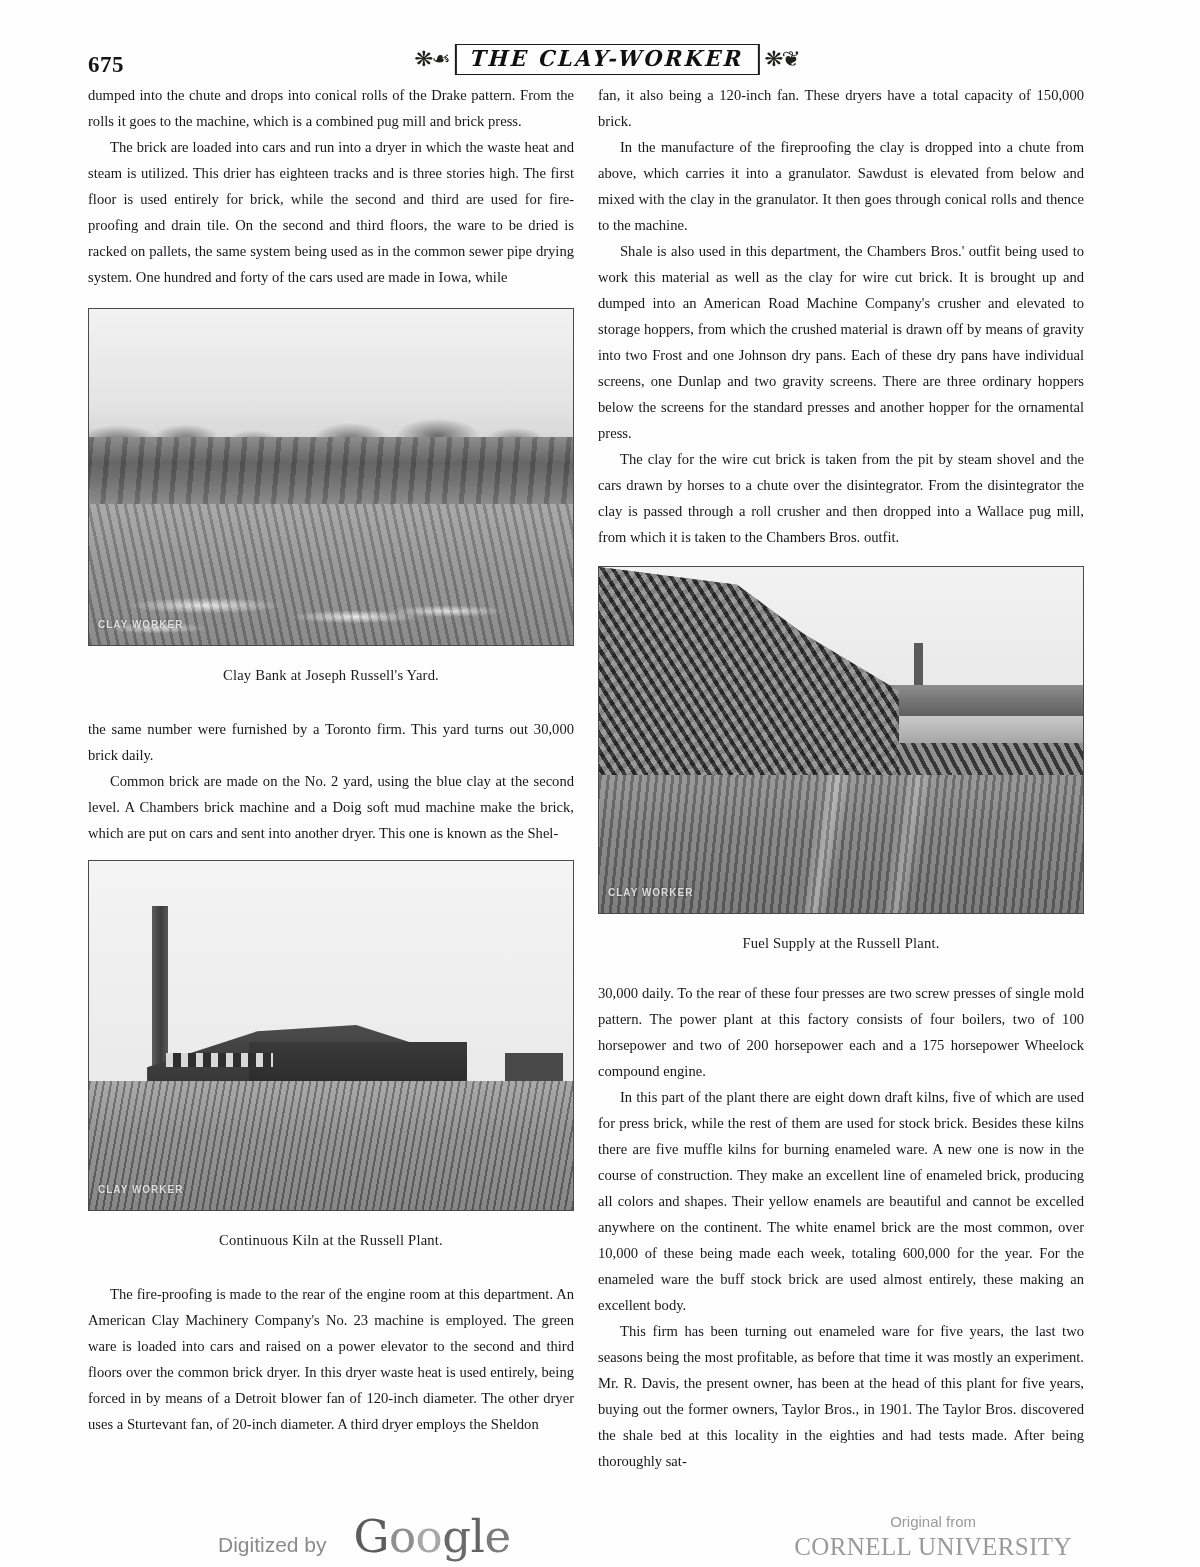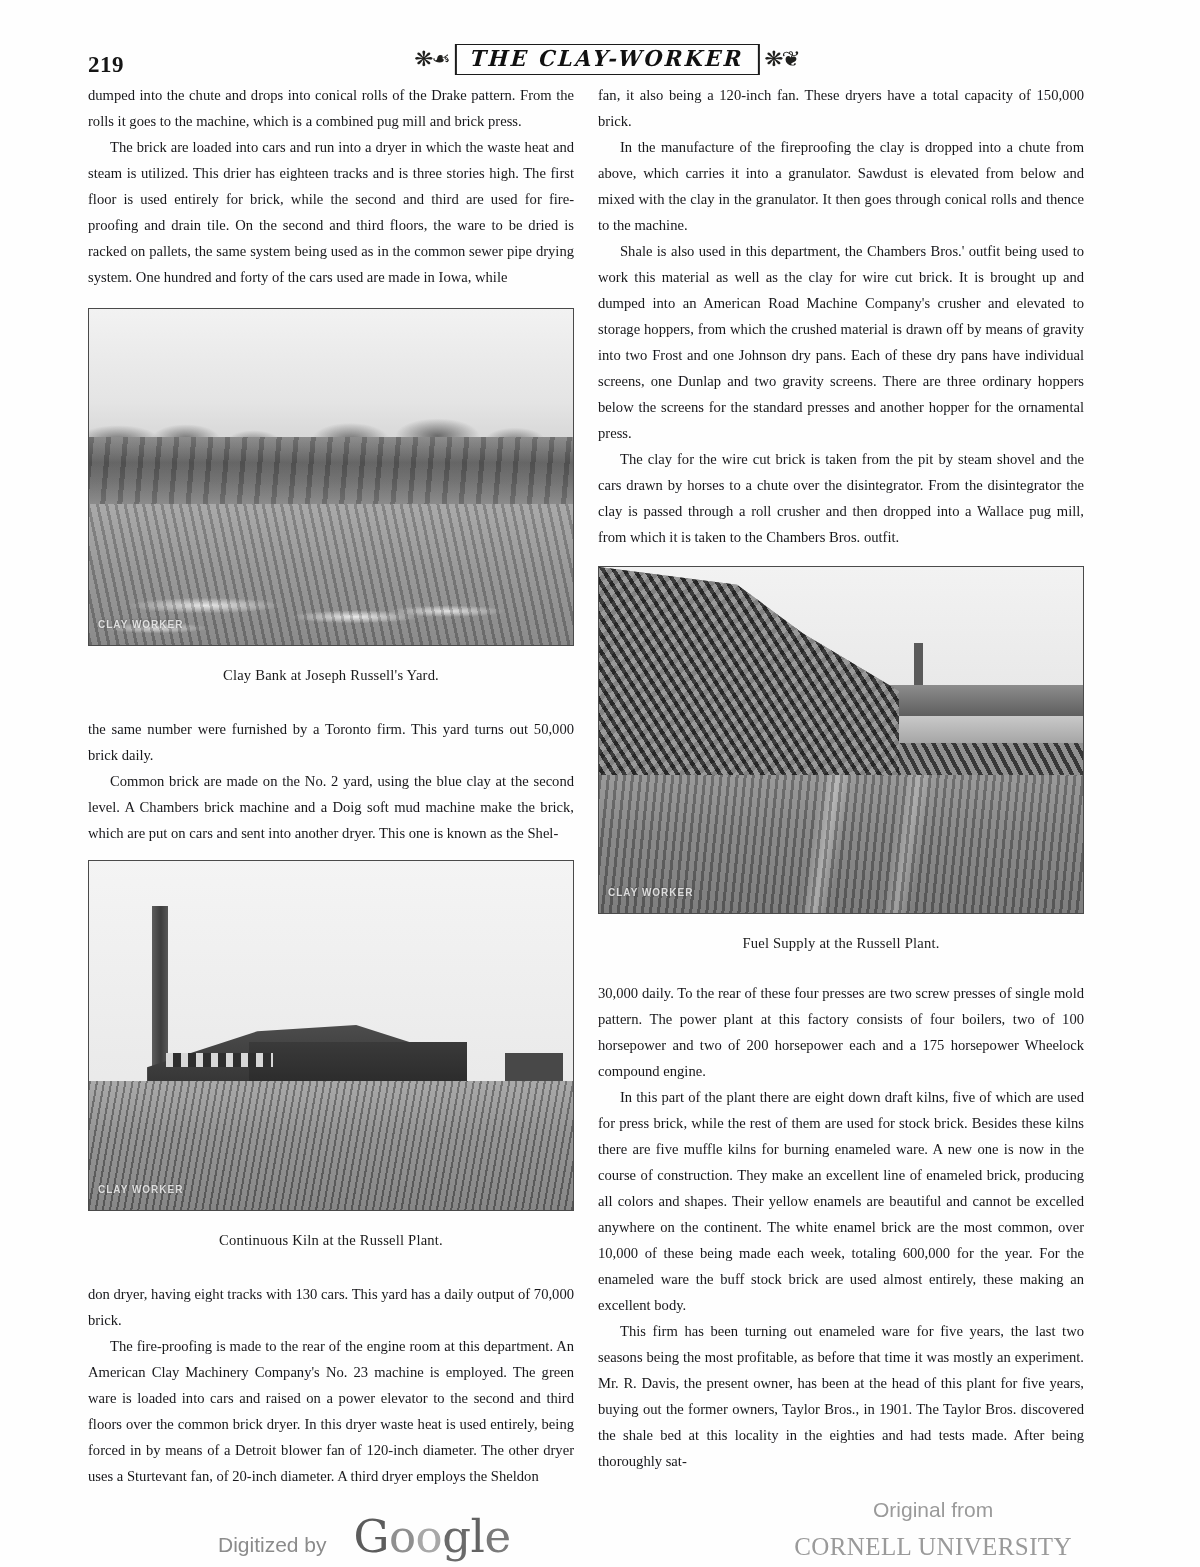--- a/index.html
+++ b/index.html
@@ -288,30 +288,30 @@
   .google-logo .e  { color: #7a7a7a; }
 
   .original {
     position: absolute;
     right: 128px;
     bottom: 6px;
     text-align: center;
     font-family: "Liberation Sans", sans-serif;
     color: #9a9a9a;
   }
-  .original-from { font-size: 21px; display:block; margin-bottom: 11px; }
+  .original-from { font-size: 15px; display:block; margin-bottom: 3px; }
   .original-inst { font-size: 25px; display:block; letter-spacing: 0.4px; font-family: Liberation Serif, serif; }
 </style>
 </head>
 <body>
 
 <div class="page">
 
   <div class="header">
-    <div class="folio">219</div>
+    <div class="folio">675</div>
     <div class="masthead-wrap">
       <span class="flourish left">❧❋</span>
       <div class="masthead-box">
         <span class="masthead-title">THE CLAY-WORKER</span>
       </div>
       <span class="flourish">❋❦</span>
     </div>
   </div>
 
   <div class="col col-left">
@@ -327,42 +327,41 @@
           <div class="bankface"></div>
           <div class="floor"></div>
         </div>
         <span class="watermark">CLAY WORKER</span>
       </div>
       <figcaption class="caption">Clay Bank at Joseph Russell's Yard.</figcaption>
     </figure>
 
     <div style="height:28px"></div>
 
-    <p class="noindent">the same number were furnished by a Toronto firm. This yard turns out 50,000 brick daily.</p>
+    <p class="noindent">the same number were furnished by a Toronto firm. This yard turns out 30,000 brick daily.</p>
     <p>Common brick are made on the No. 2 yard, using the blue clay at the second level. A Chambers brick machine and a Doig soft mud machine make the brick, which are put on cars and sent into another dryer. This one is known as the Shel-</p>
 
     <figure class="figure">
       <div class="photo" id="photo-kiln">
         <div class="inner">
           <div class="sky"></div>
           <div class="stack"></div>
           <div class="shed"></div>
           <div class="shed2"></div>
           <div class="windows"></div>
           <div class="outbuilding"></div>
           <div class="grass"></div>
         </div>
         <span class="watermark">CLAY WORKER</span>
       </div>
       <figcaption class="caption">Continuous Kiln at the Russell Plant.</figcaption>
     </figure>
 
     <div style="height:28px"></div>
 
-    <p class="noindent">don dryer, having eight tracks with 130 cars. This yard has a daily output of 70,000 brick.</p>
     <p>The fire-proofing is made to the rear of the engine room at this department. An American Clay Machinery Company's No. 23 machine is employed. The green ware is loaded into cars and raised on a power elevator to the second and third floors over the common brick dryer. In this dryer waste heat is used entirely, being forced in by means of a Detroit blower fan of 120-inch diameter. The other dryer uses a Sturtevant fan, of 20-inch diameter. A third dryer employs the Sheldon</p>
   </div>
 
   <div class="col col-right">
 
     <p class="noindent">fan, it also being a 120-inch fan. These dryers have a total capacity of 150,000 brick.</p>
     <p>In the manufacture of the fireproofing the clay is dropped into a chute from above, which carries it into a granulator. Sawdust is elevated from below and mixed with the clay in the granulator. It then goes through conical rolls and thence to the machine.</p>
     <p>Shale is also used in this department, the Chambers Bros.' outfit being used to work this material as well as the clay for wire cut brick. It is brought up and dumped into an American Road Machine Company's crusher and elevated to storage hoppers, from which the crushed material is drawn off by means of gravity into two Frost and one Johnson dry pans. Each of these dry pans have individual screens, one Dunlap and two gravity screens. There are three ordinary hoppers below the screens for the standard presses and another hopper for the ornamental press.</p>
     <p>The clay for the wire cut brick is taken from the pit by steam shovel and the cars drawn by horses to a chute over the disintegrator. From the disintegrator the clay is passed through a roll crusher and then dropped into a Wallace pug mill, from which it is taken to the Chambers Bros. outfit.</p>
 

